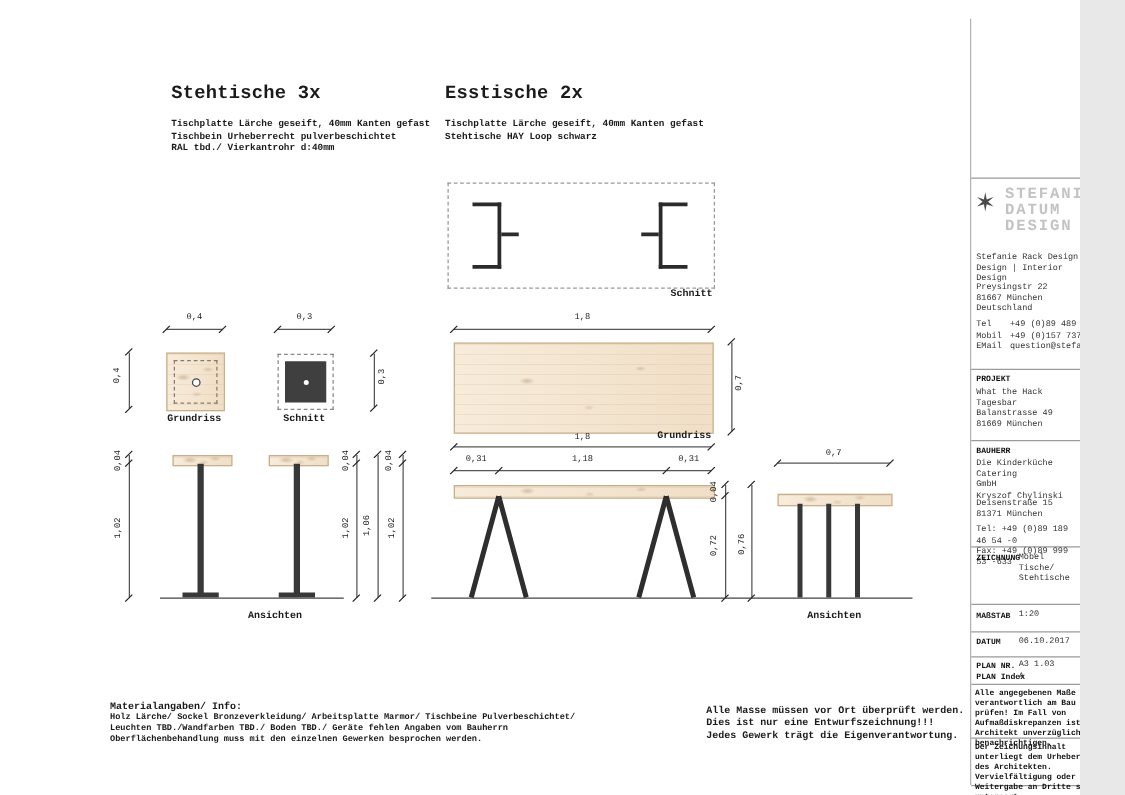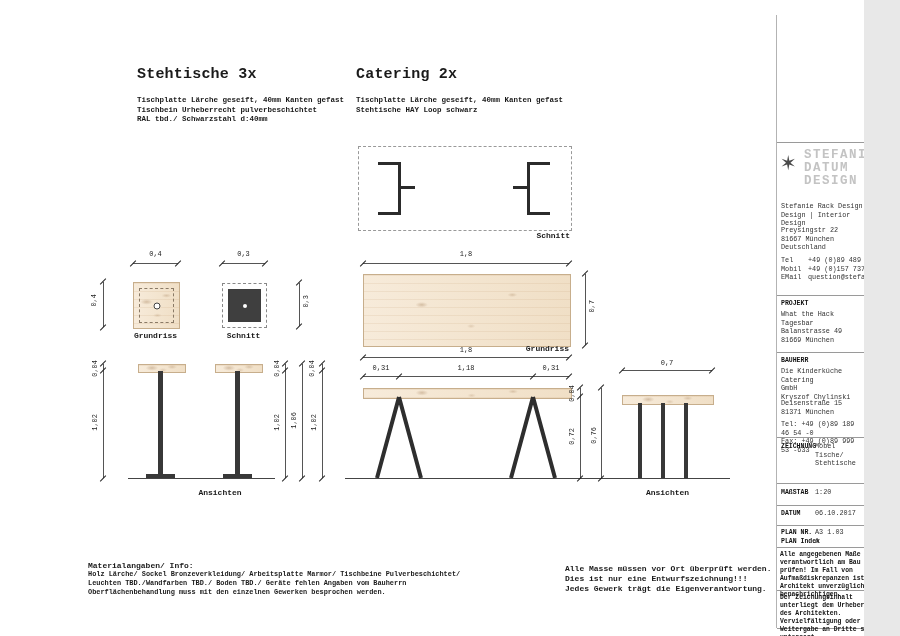--- a/index.html
+++ b/index.html
@@ -49,23 +49,23 @@
 </style>
 </head>
 <body>
 
 <div class="page">
 
   <div class="abs h1" style="left:137px;top:66px;">Stehtische 3x</div>
   <div class="abs" style="left:137px;top:96px;">
     <div class="spec">Tischplatte Lärche geseift, 40mm Kanten gefast</div>
     <div class="spec">Tischbein Urheberrecht pulverbeschichtet</div>
-    <div class="spec">RAL tbd./  Schwarzstahl d:40mm</div>
-  </div>
-  <div class="abs h1" style="left:356px;top:66px;">Catering 2x</div>
+    <div class="spec">RAL tbd./  Vierkantrohr d:40mm</div>
+  </div>
+  <div class="abs h1" style="left:356px;top:66px;">Esstische 2x</div>
   <div class="abs" style="left:356px;top:96px;">
     <div class="spec">Tischplatte Lärche geseift, 40mm Kanten gefast</div>
     <div class="spec">Stehtische HAY Loop schwarz</div>
   </div>
 
   <div class="abs dashedbox" style="left:358px;top:146px;width:212px;height:83px;"></div>
   <div class="abs bar" style="left:378px;top:162px;width:23px;height:3px;"></div>
   <div class="abs bar" style="left:398px;top:162px;width:3px;height:53px;"></div>
   <div class="abs bar" style="left:378px;top:212px;width:23px;height:3px;"></div>
   <div class="abs bar" style="left:401px;top:186px;width:14px;height:3px;"></div>

